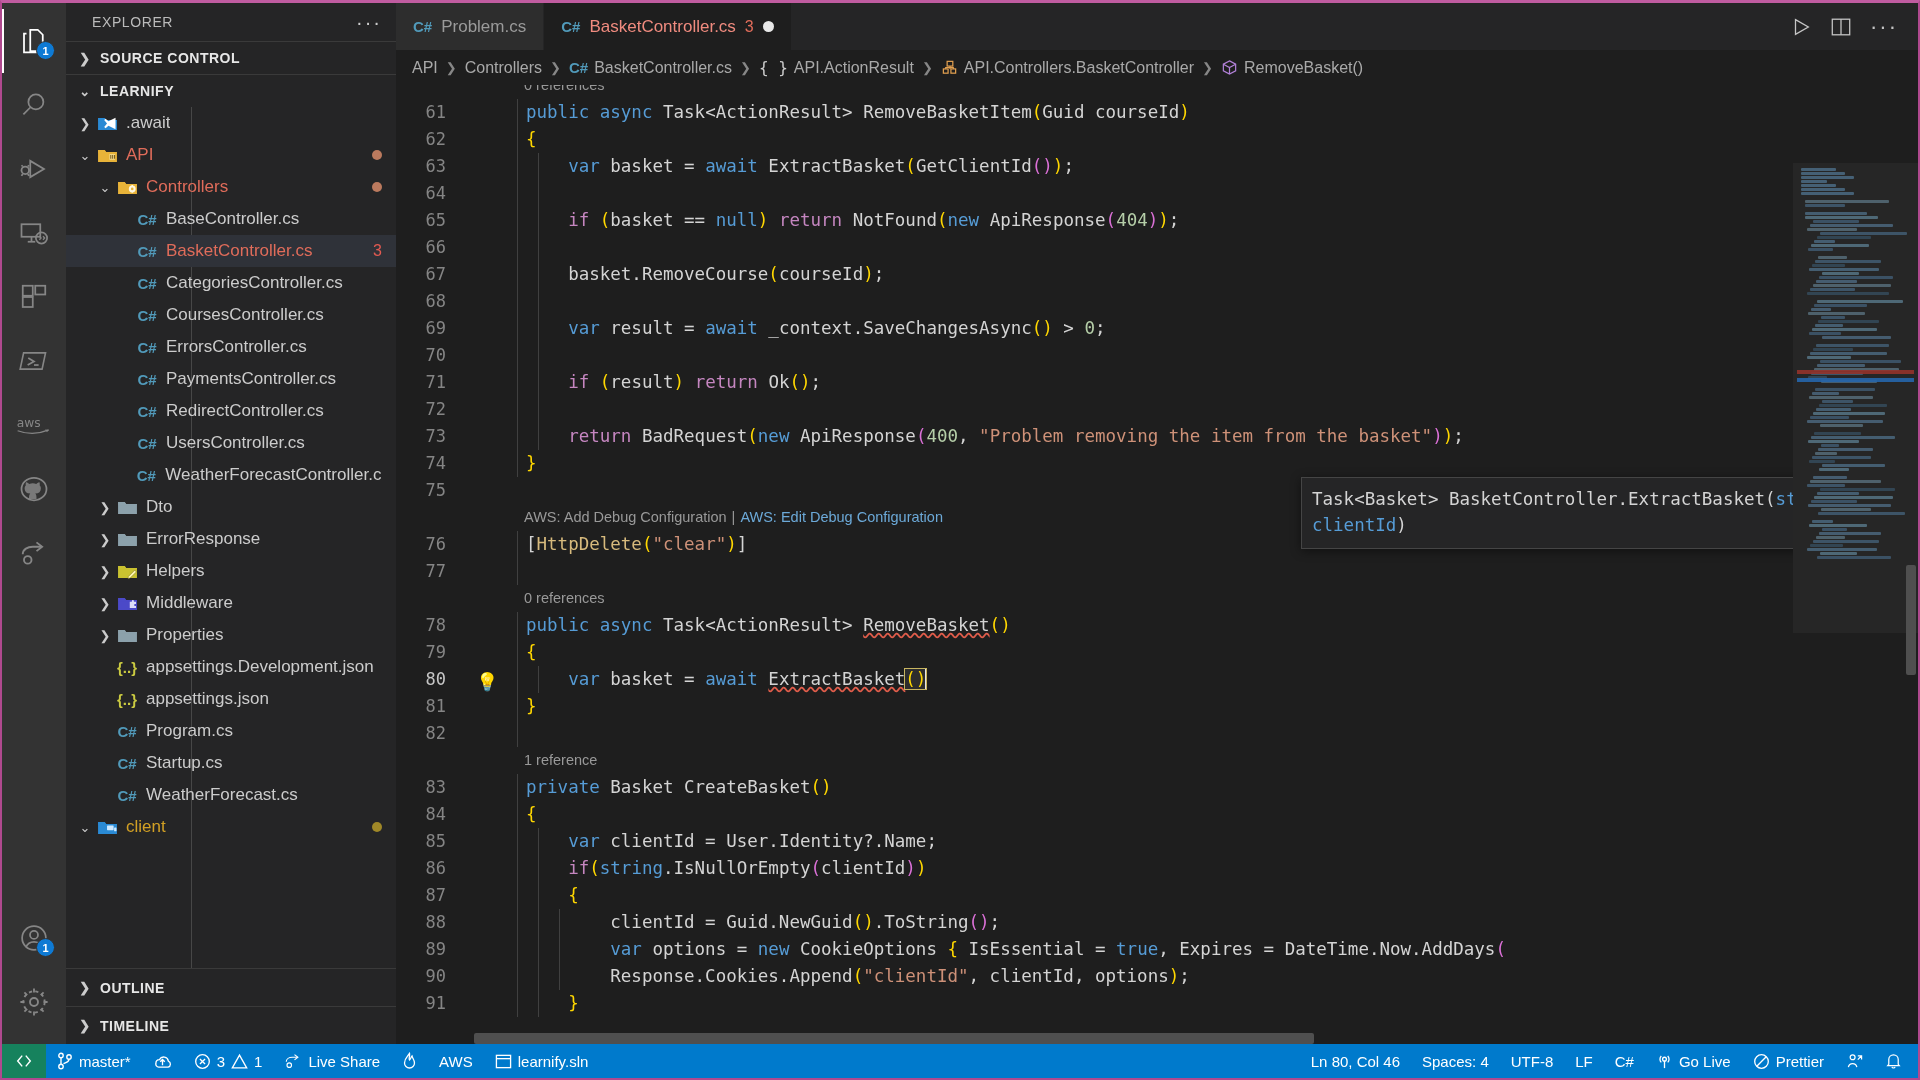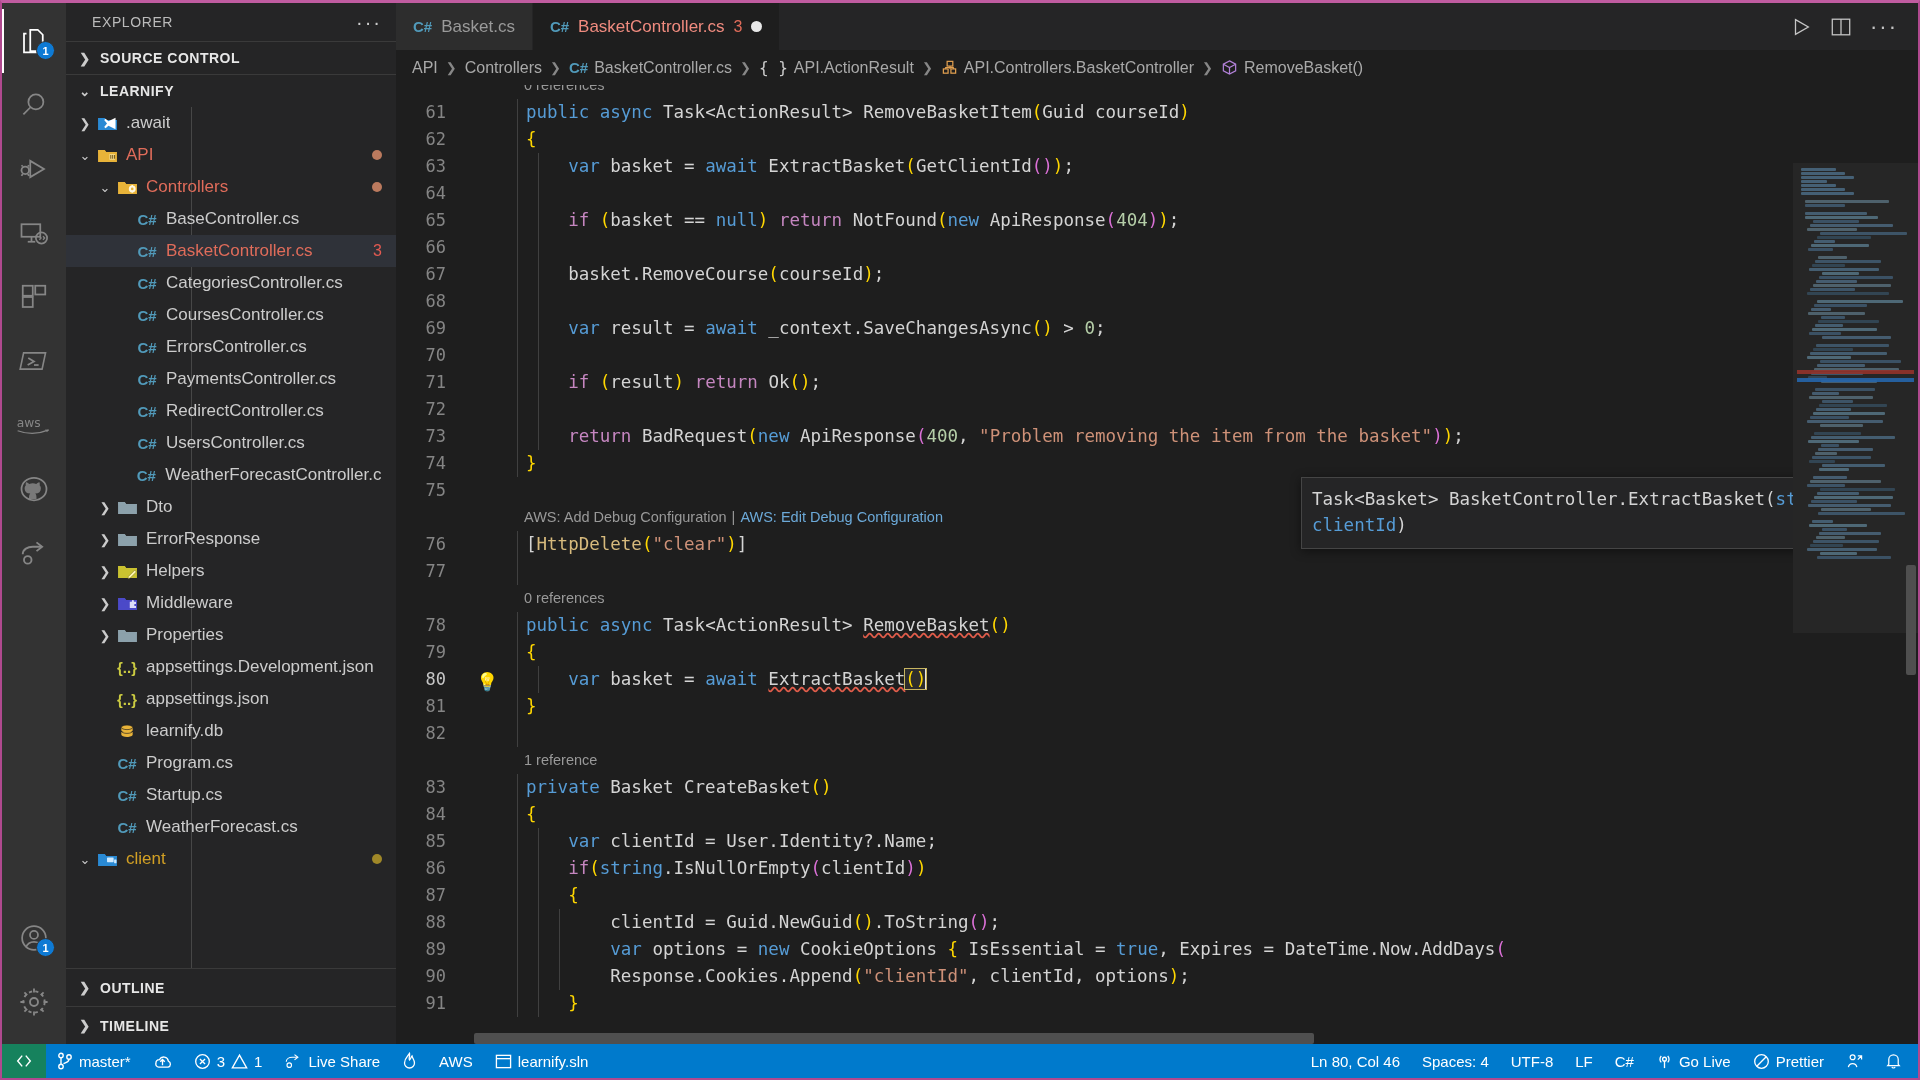--- a/index.html
+++ b/index.html
@@ -527,34 +527,20 @@
             <span class="chev"></span>
             <span class="ficon">
               <span class="json-icon">{..}</span>
             </span>
             <span class="label" style="color:#cccccc">appsettings.json</span>
             <span class="trail"></span>
           </div>
           <div class="row" style="padding-left:30px">
             <span class="chev"></span>
             <span class="ficon">
-              <svg width="18" height="17" viewBox="0 0 18 18">
-                <ellipse cx="9" cy="4.6" rx="6" ry="2.4" fill="#e8b339"></ellipse>
-                <path d="M3 4.6v3.2c0 1.3 2.7 2.4 6 2.4s6-1.1 6-2.4V4.6" fill="#e8b339"></path>
-                <path d="M3 9.2v3.2c0 1.3 2.7 2.4 6 2.4s6-1.1 6-2.4V9.2" fill="#e8b339"></path>
-                <ellipse cx="9" cy="4.6" rx="6" ry="2.4" fill="none" stroke="#1e1e1e" stroke-width="0.7"></ellipse>
-                <path d="M3 8.6c0 1.3 2.7 2.4 6 2.4s6-1.1 6-2.4" fill="none" stroke="#1e1e1e" stroke-width="0.7"></path>
-              </svg>
-            </span>
-            <span class="label" style="color:#cccccc">learnify.db</span>
-            <span class="trail"></span>
-          </div>
-          <div class="row" style="padding-left:30px">
-            <span class="chev"></span>
-            <span class="ficon">
               <span class="cs-icon">C#</span>
             </span>
             <span class="label" style="color:#cccccc">Program.cs</span>
             <span class="trail"></span>
           </div>
           <div class="row" style="padding-left:30px">
             <span class="chev"></span>
             <span class="ficon">
               <span class="cs-icon">C#</span>
             </span>
@@ -594,21 +580,21 @@
         <span class="chev">❯</span>
         <span>TIMELINE</span>
       </div>
     </div>
 
     <div class="editorarea">
 
       <div class="tabsrow" id="tabsrow">
           <div class="tab">
             <span class="cs-icon">C#</span>
-            <span class="tab-name">Basket.cs</span>
+            <span class="tab-name">Problem.cs</span>
           </div>
           <div class="tab active">
             <span class="cs-icon">C#</span>
             <span class="tab-name err">BasketController.cs</span>
             <span class="tab-sub red">3</span>
             <span class="tab-dirty"></span>
           </div>
         <div class="tabs-right">
           <span>
             <svg width="22" height="22" viewBox="0 0 24 24" fill="none" stroke="currentColor" stroke-width="1.4">

